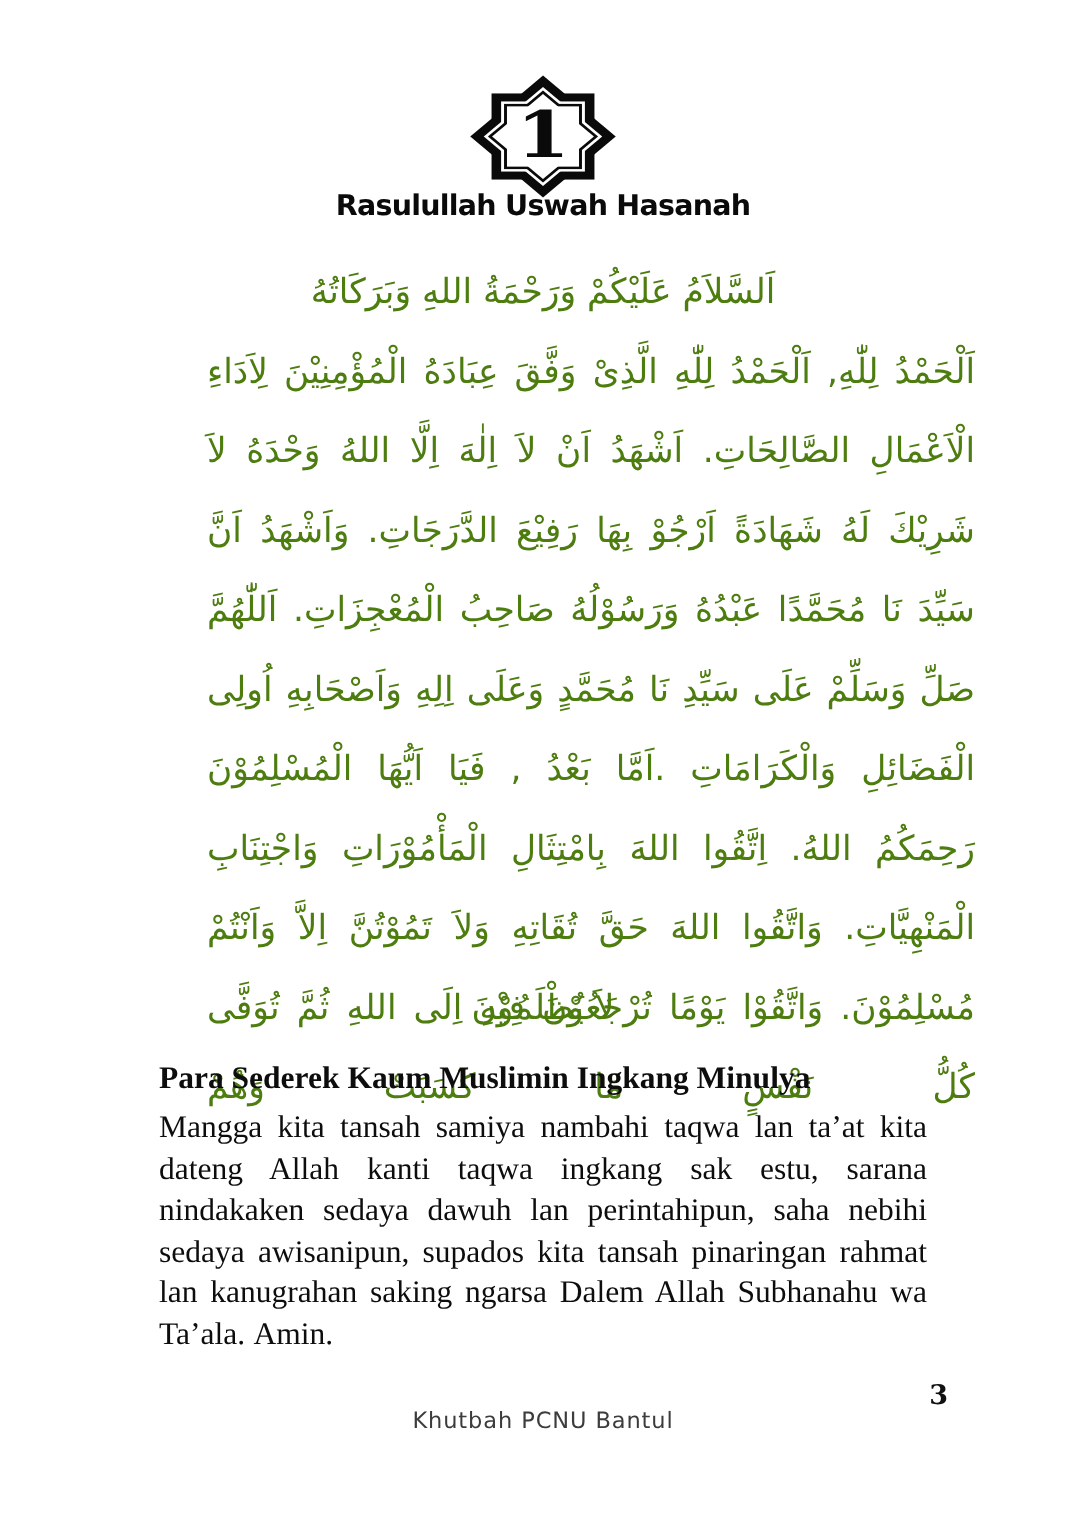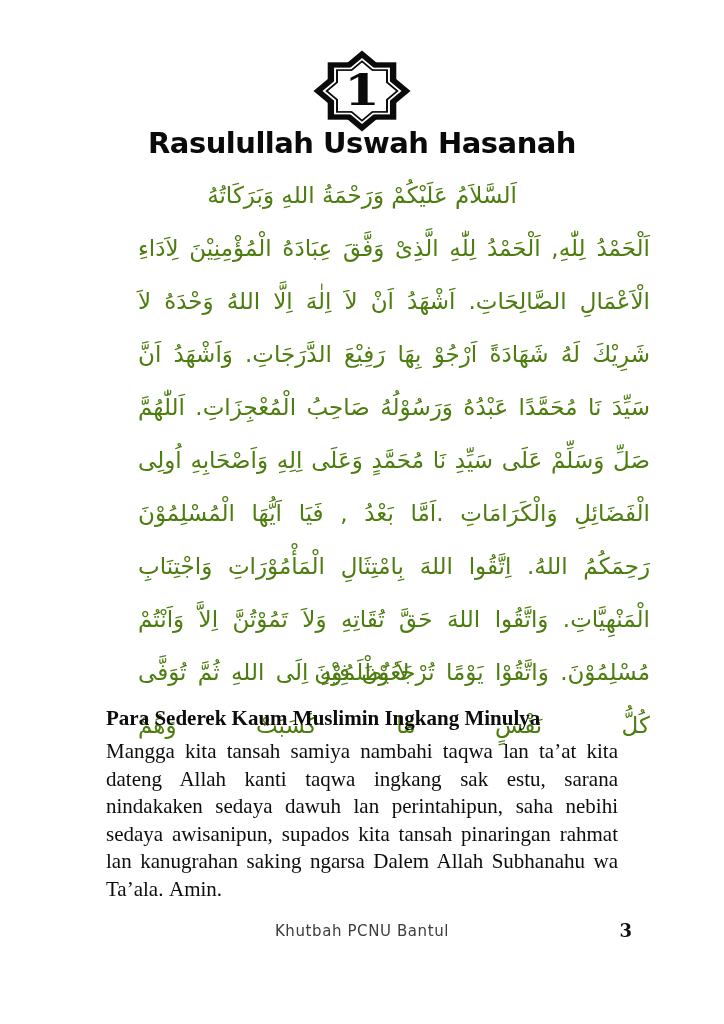--- a/index.html
+++ b/index.html
@@ -28,21 +28,21 @@
     font-family: "DejaVu Serif", serif;
     font-weight: bold;
   }
 
   
   .title {
     top: 126px;
     text-align: center;
     font-family: "DejaVu Sans", "Liberation Sans", sans-serif;
     font-weight: bold;
-    font-size: 29px;
+    font-size: 19px;
     letter-spacing: -0.5px;
     color: #0a0a0a;
     white-space: nowrap;
   }
 
   
   .arabic {
     font-family: "DejaVu Sans", sans-serif;
     direction: rtl;
     color: #4d7c0f;
@@ -88,20 +88,21 @@
     position: absolute; top: 922px; left: 106px; width: 512px;
     height: 24px;
   }
   .footer-title {
     position: absolute; left: 0; right: 0;
     text-align: center;
     font-family: "DejaVu Sans", "Liberation Sans", sans-serif;
     font-size: 15px;
     letter-spacing: 0.6px;
     color: #3c3c3c;
+    margin-top: 16px;
   }
   .page-number {
     position: absolute; right: -14px; top: -2px;
     font-family: "DejaVu Serif", serif;
     font-weight: bold;
     font-size: 18px;
     color: #111111;
   }
 </style>
 </head>

